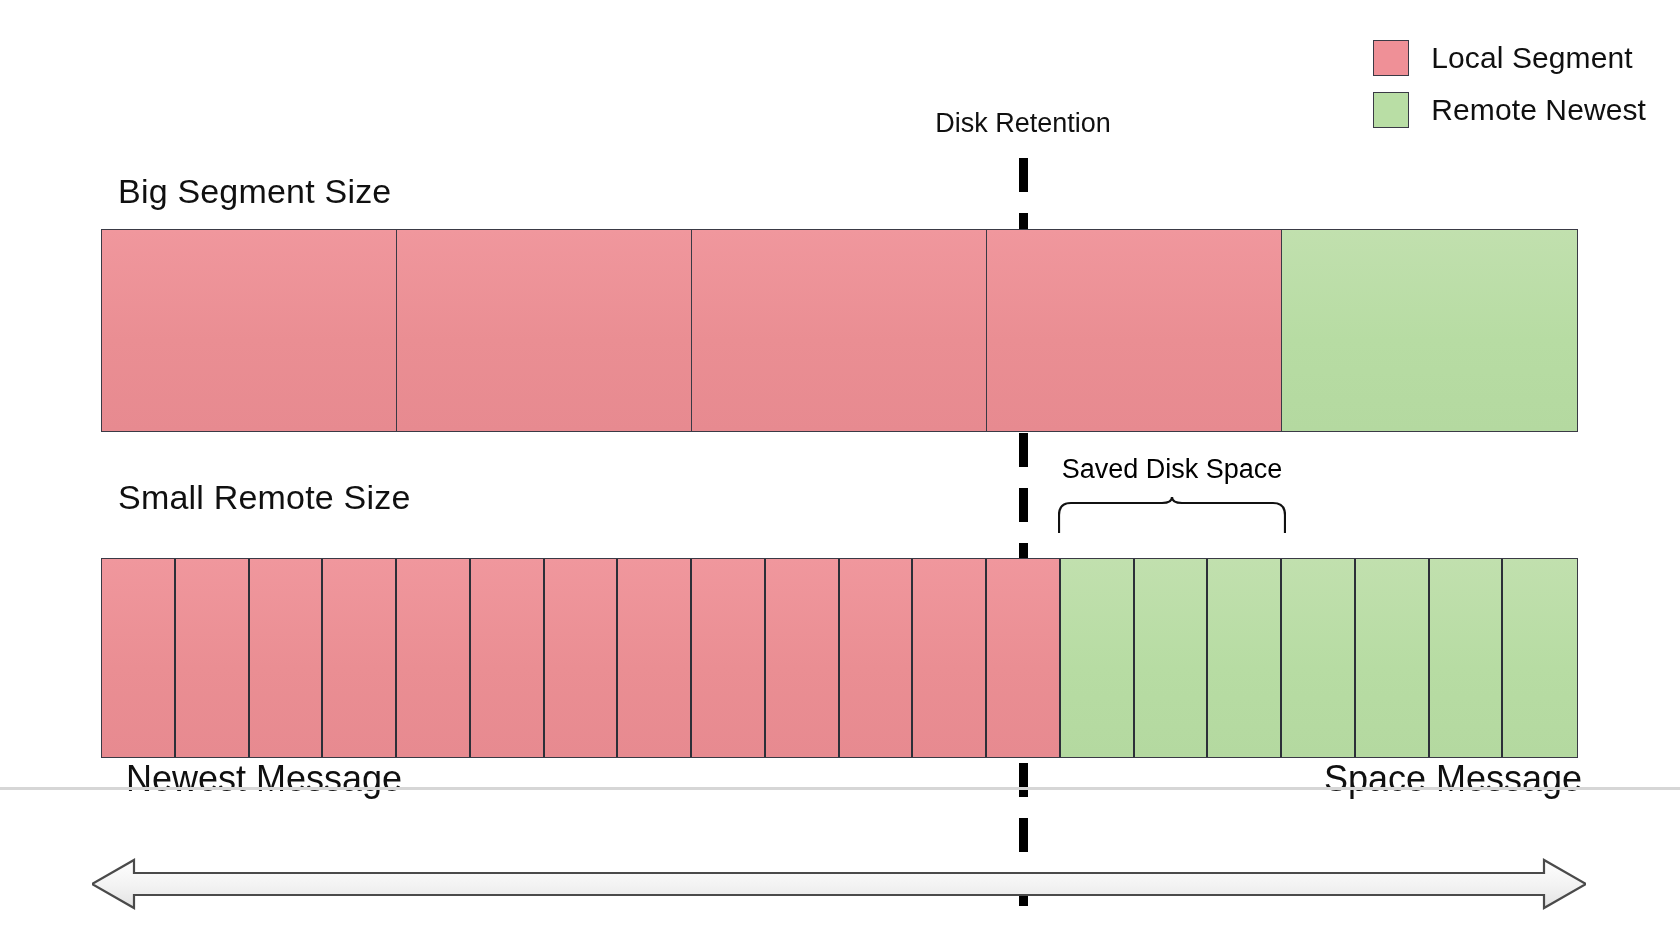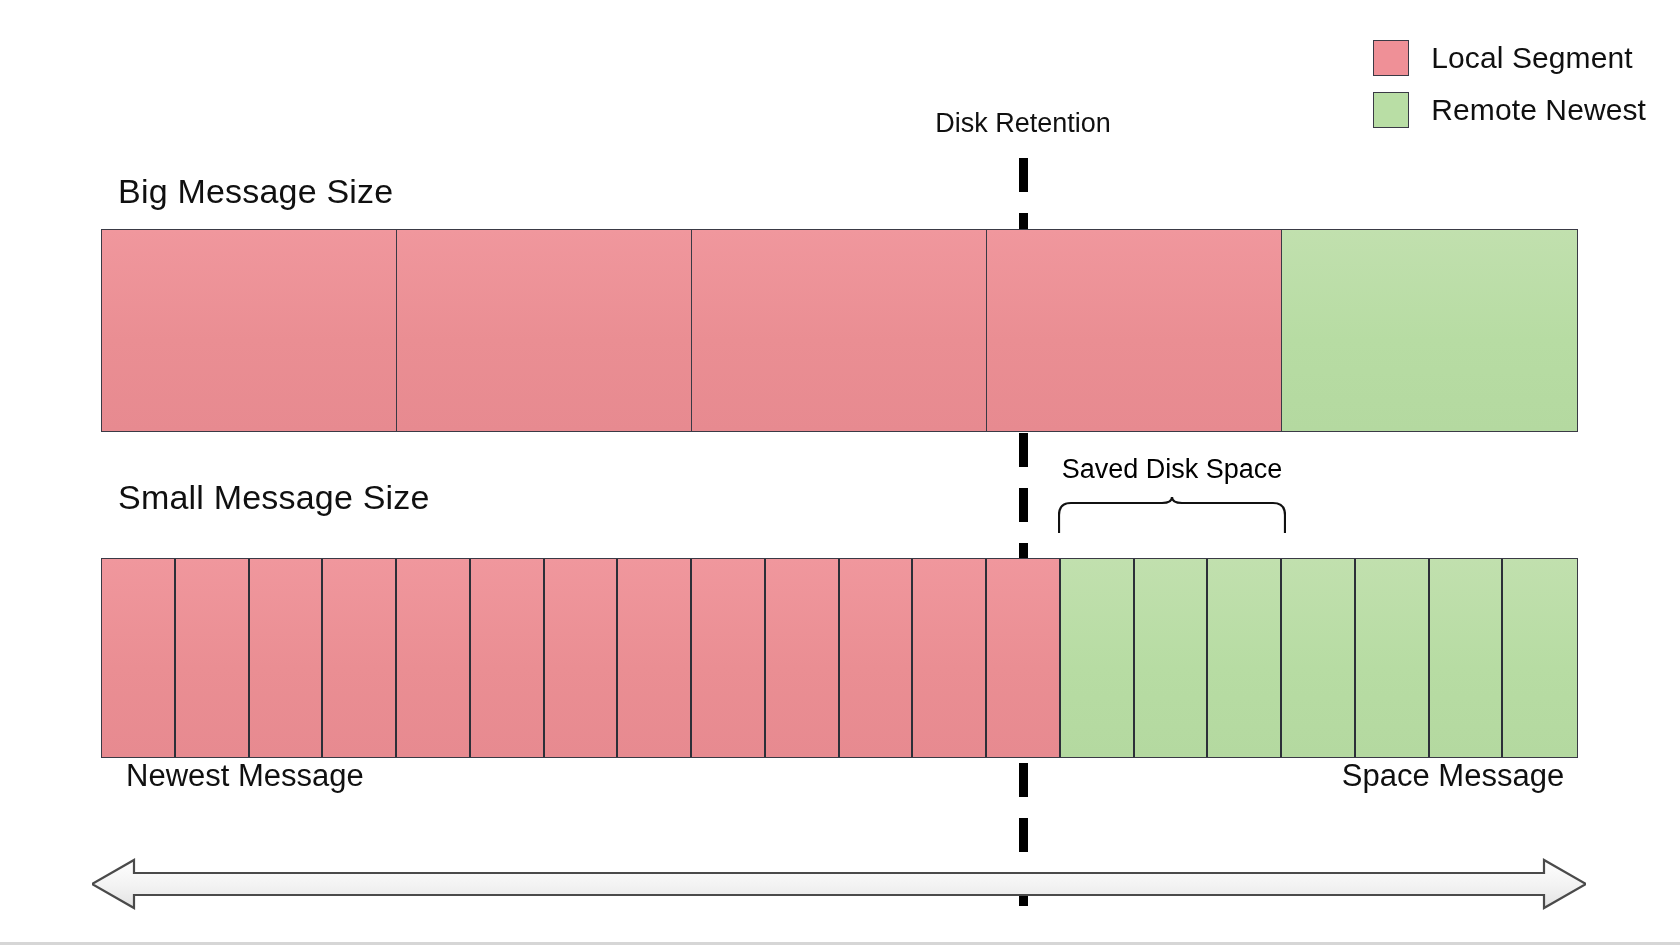--- a/index.html
+++ b/index.html
@@ -10,21 +10,21 @@
   body {
     width: 1680px;
     height: 945px;
     font-family: "Liberation Sans", sans-serif;
     color: #1a1a1a;
     overflow: hidden;
   }
   #canvas {
     position: relative;
     width: 1680px;
-    height: 945px;
+    height: 790px;
     background: #ffffff;
   }
   #bottom-rule {
     position: absolute;
     left: 0;
     bottom: 0;
     width: 1680px;
     height: 3px;
     background: #d6d6d6;
   }
@@ -141,21 +141,21 @@
   #arrow {
     position: absolute;
     left: 92px;
     top: 858px;
     width: 1494px;
     height: 52px;
   }
   .edge-label {
     position: absolute;
     top: 758px;
-    font-size: 31px;
+    font-size: 36px;
     color: #101010;
     white-space: nowrap;
   }
   #label-newest { left: 126px; }
   #label-oldest { left: 1453px; transform: translateX(-50%); }
 </style>
 </head>
 <body>
 
 <div id="canvas">
@@ -167,30 +167,30 @@
     </div>
     <div class="legend-row">
       <span class="legend-swatch" style="background:#b9dea5"></span>
       <span class="legend-label">Remote Newest</span>
     </div>
   </div>
 
   <div id="retention-label">Disk Retention</div>
   <div id="retention-line"></div>
 
-  <div class="row-title" id="title-big">Big Message Size</div>
+  <div class="row-title" id="title-big">Big Segment Size</div>
   <div class="bar" id="bar-big">
     <div class="seg local" style="width:20%"></div>
     <div class="seg local" style="width:20%"></div>
     <div class="seg local" style="width:20%"></div>
     <div class="seg local" style="width:20%"></div>
     <div class="seg remote" style="width:20%"></div>
   </div>
 
-  <div class="row-title" id="title-small">Small Message Size</div>
+  <div class="row-title" id="title-small">Small Remote Size</div>
 
   <div id="saved-label">Saved Disk Space</div>
   <svg id="saved-brace" viewBox="0 0 228 36" preserveAspectRatio="none">
     <path d="M1,36 L1,18 Q1,6 13,6 L104,6 Q114,6 114,0 Q114,6 124,6 L215,6 Q227,6 227,18 L227,36" fill="none" stroke="#111111" stroke-width="2.2" stroke-linecap="round"></path>
   </svg>
 
   <div class="bar" id="bar-small">
     <div class="seg local" style="width:5%"></div>
     <div class="seg local" style="width:5%"></div>
     <div class="seg local" style="width:5%"></div>

